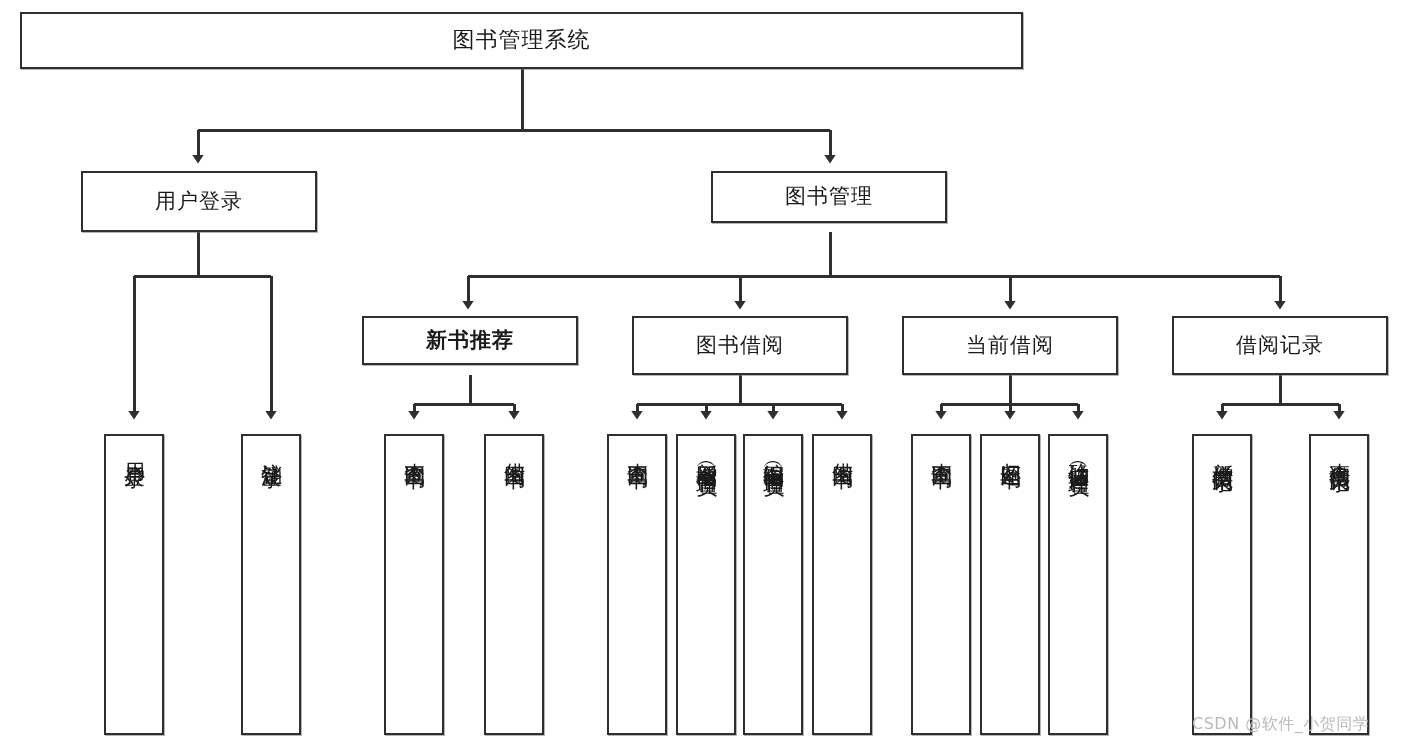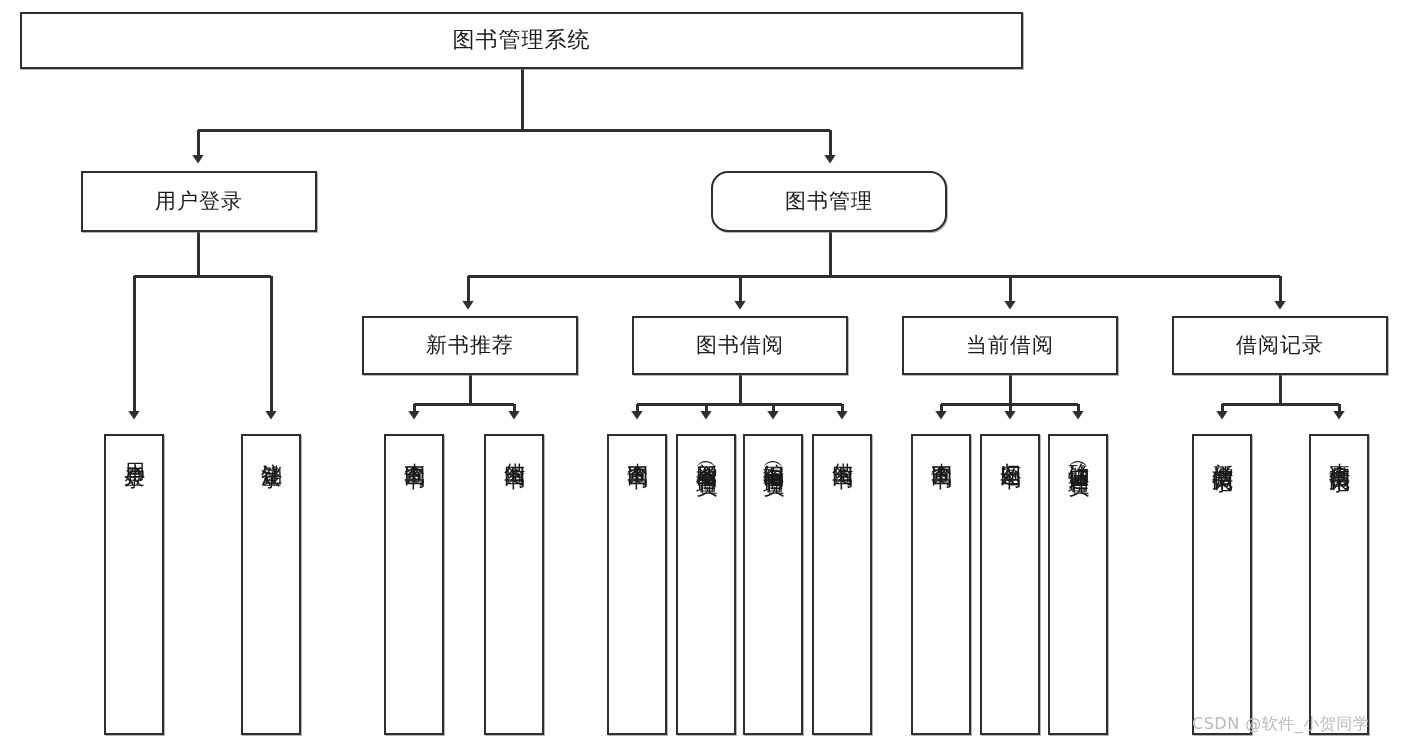--- a/index.html
+++ b/index.html
@@ -132,25 +132,25 @@
   </svg>
 
   <div class="node h root" style="left:20px; top:12px; width:1003px; height:57px;">
     <span>图书管理系统</span>
   </div>
 
   <div class="node h" style="left:81px; top:171px; width:236px; height:61px;">
     <span>用户登录</span>
   </div>
 
-  <div class="node h" style="left:711px; top:171px; width:236px; height:61px;border-radius:17px;">
+  <div class="node h" style="left:711px; top:171px; width:236px; height:52px;">
     <span>图书管理</span>
   </div>
 
-  <div class="node h" style="left:362px; top:316px; width:216px; height:59px;">
+  <div class="node h" style="left:362px; top:316px; width:216px; height:49px;font-weight:bold;">
     <span>新书推荐</span>
   </div>
 
   <div class="node h" style="left:632px; top:316px; width:216px; height:59px;align-items:center;">
     <span>图书借阅</span>
   </div>
 
   <div class="node h" style="left:1172px; top:316px; width:216px; height:59px;">
     <span>借阅记录</span>
   </div>

